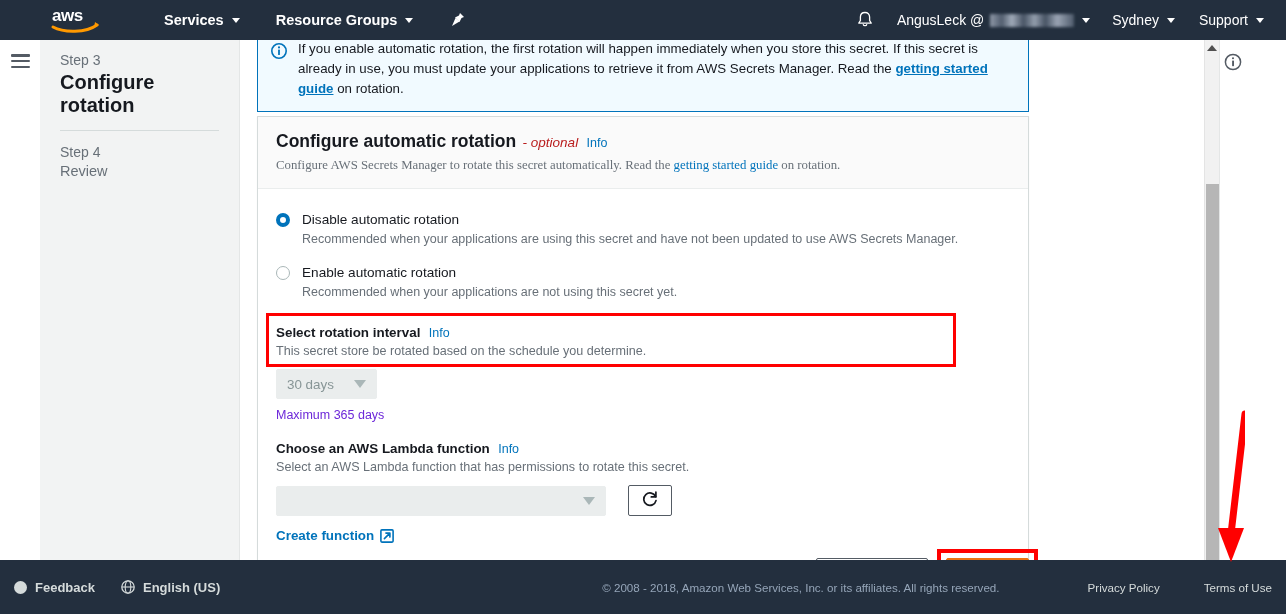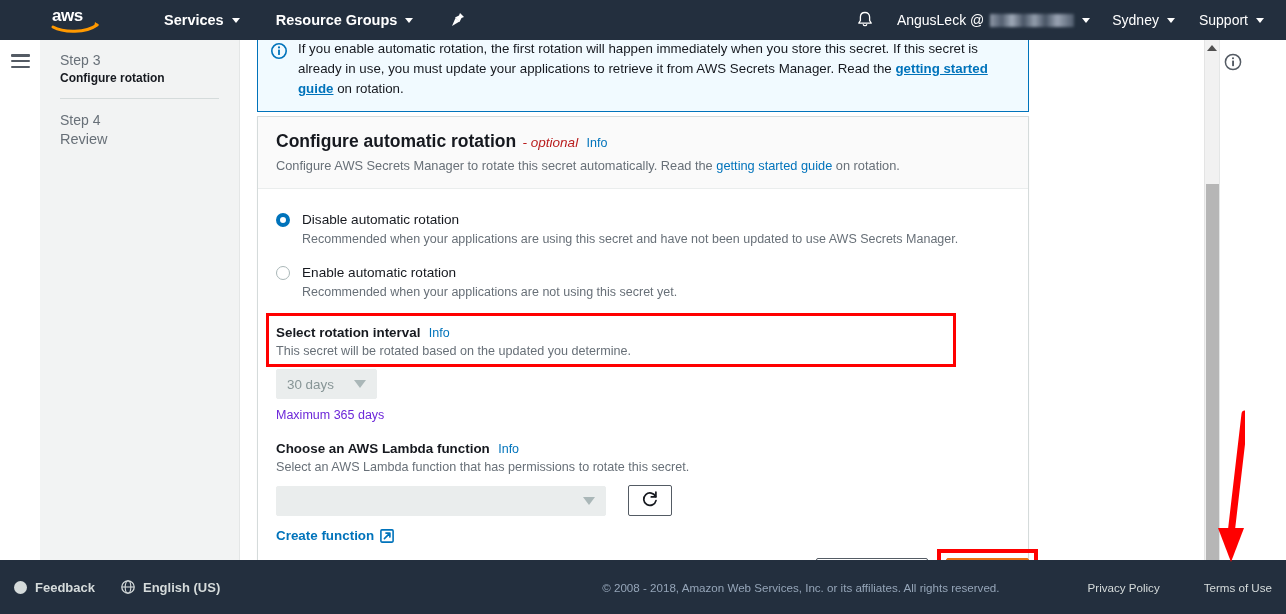--- a/index.html
+++ b/index.html
@@ -143,21 +143,21 @@
     background: #f2f3f3;
     border-right: 1px solid #e4e6e6;
     padding: 12px 20px 0 20px;
   }
   .step-num {
     font-size: 14px;
     color: #687078;
     margin-bottom: 3px;
   }
   .step-title-active {
-    font-size: 12px;
+    font-size: 20px;
     color: #16191f;
     font-weight: bold;
   }
   .step-title {
     font-size: 14.5px;
     color: #687078;
   }
   .step-div {
     border-bottom: 1px solid #d5dbdb;
     margin: 13px 0 13px 0;
@@ -232,20 +232,21 @@
     font-size: 12.5px;
     color: #0073bb;
     cursor: pointer;
     margin-left: 4px;
   }
   .card-sub {
     font-size: 12.8px;
     color: #687078;
     margin-top: 5px;
     line-height: 17px;
+    font-family: Liberation Serif, serif;
   }
   .card-body {
     padding: 16px 18px 22px 18px;
   }
 
   
   .radio-row {
     display: flex;
     align-items: flex-start;
     position: relative;
@@ -629,21 +630,21 @@
           <span class="radio"></span>
           <span>
             <span class="radio-label">Enable automatic rotation</span>
             <div class="radio-desc">Recommended when your applications are not using this secret yet.</div>
           </span>
         </div>
 
         <div class="field">
           <span class="field-label">Select rotation interval</span>
           <span class="info-link">Info</span>
-          <div class="field-desc">This secret will be rotated based on the updated you determine.</div>
+          <div class="field-desc">This secret store be rotated based on the schedule you determine.</div>
           <div class="select-disabled">
             <span>30 days</span>
             <i class="sel-caret"></i>
           </div>
           <div class="hint">Maximum 365 days</div>
         </div>
 
         <div class="field">
           <span class="field-label">Choose an AWS Lambda function</span>
           <span class="info-link">Info</span>

